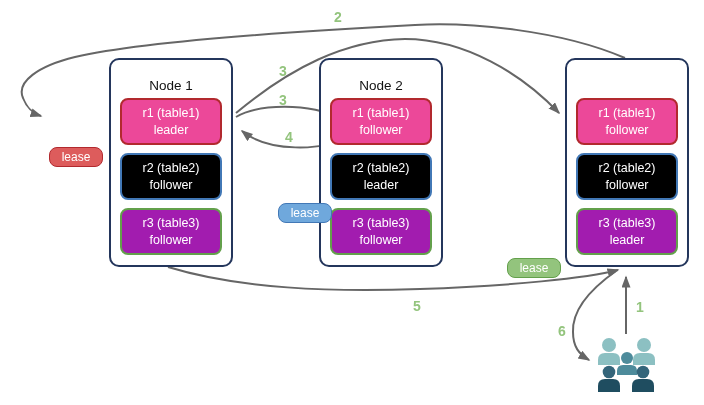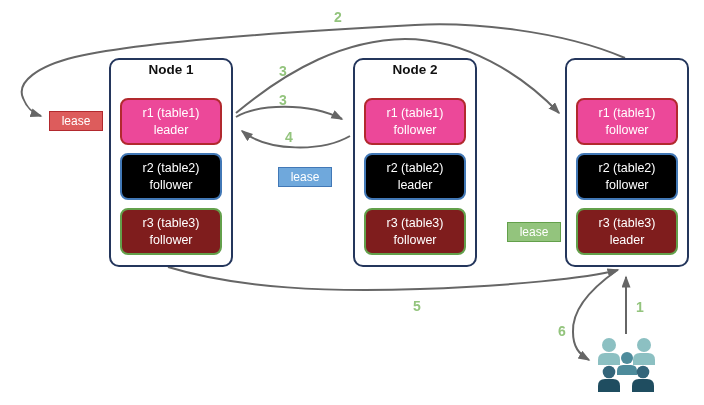--- a/index.html
+++ b/index.html
@@ -5,38 +5,39 @@
   html,body{margin:0;padding:0;background:#fff;}
   .canvas{
     position:relative;width:704px;height:405px;background:#ffffff;
     font-family:"Liberation Sans",sans-serif;overflow:hidden;
   }
   .arrow-layer{position:absolute;left:0;top:0;width:704px;height:405px;}
   .node{
     position:absolute;top:58px;width:124px;height:209px;background:#fff;
     border:2px solid #24365c;border-radius:10px;box-sizing:border-box;
   }
-  .node--1{left:109px}.node--2{left:353px}.node--3{left:565px}
+  .node--1{left:109px}.node--2{left:319px}.node--3{left:565px}
   .node-title{
-    text-align:center;margin-top:2px;font-weight:bold;font-size:13.5px;color:#111;
+    text-align:center;margin-top:18px;font-weight:normal;font-size:13.5px;color:#111;
   }
   .replica{
     position:absolute;left:9px;width:102px;height:47px;border-radius:8px;
     border:2px solid;box-sizing:border-box;color:#fff;display:flex;
     flex-direction:column;align-items:center;justify-content:center;
     font-size:12.5px;line-height:1.3;text-align:center;
   }
   .replica.red{background:#ec4899;border-color:#b2292e}
   .replica.blue{background:#000000;border-color:#4278b6}
-  .replica.green{background:#7f1d1d;border-color:#63a04b}
+  .replica.green{background:#a21caf;border-color:#63a04b}
   .pos-r1{top:38px}.pos-r2{top:93px}.pos-r3{top:148px}
   .lease{
-    position:absolute;width:54px;height:20px;border-radius:0;border:1.5px solid;
+    position:absolute;width:54px;height:20px;border-radius:8px;border:1.5px solid;
     color:#fff;font-size:12px;display:flex;align-items:center;justify-content:center;
     box-sizing:border-box;
+    margin-top:36px;
   }
   .lease--red{left:49px;top:111px;background:#dd5c5c;border-color:#b2292e}
   .lease--blue{left:278px;top:167px;background:#6fa8dc;border-color:#4278b6}
   .lease--green{left:507px;top:222px;background:#93c47d;border-color:#63a04b}
   .step{
     position:absolute;transform:translate(-50%,-50%);
     font-weight:bold;font-size:14px;color:#93c47d;
   }
 </style>
 </head>

